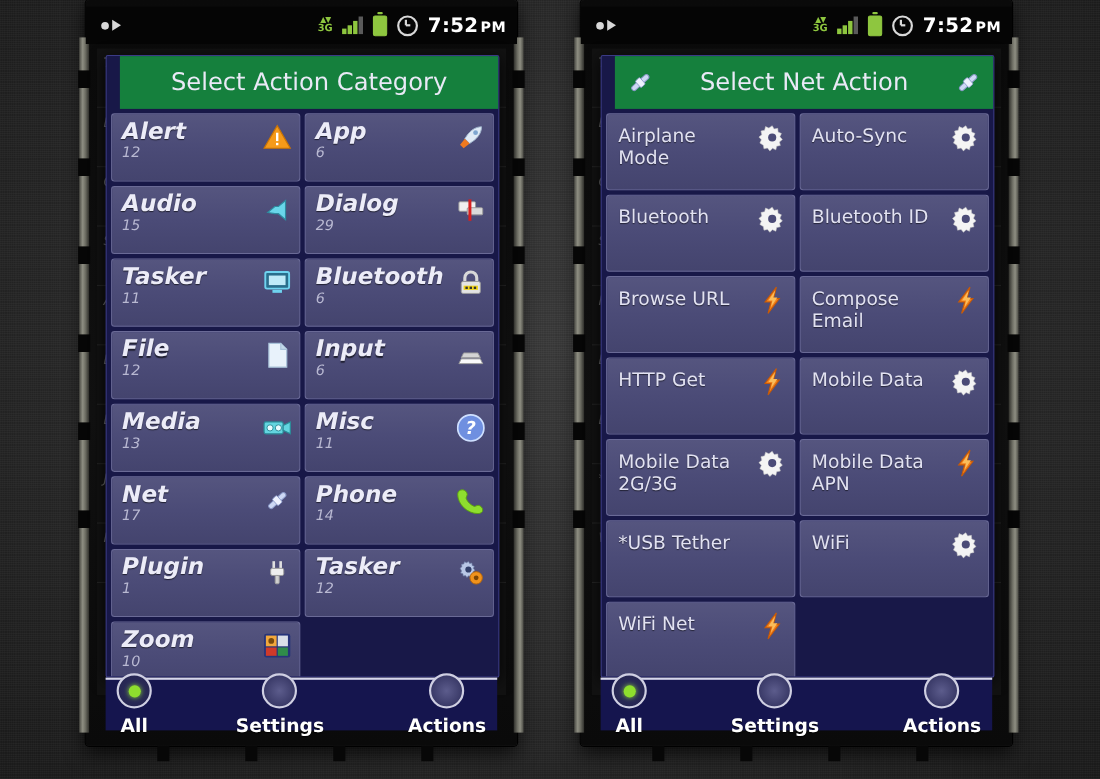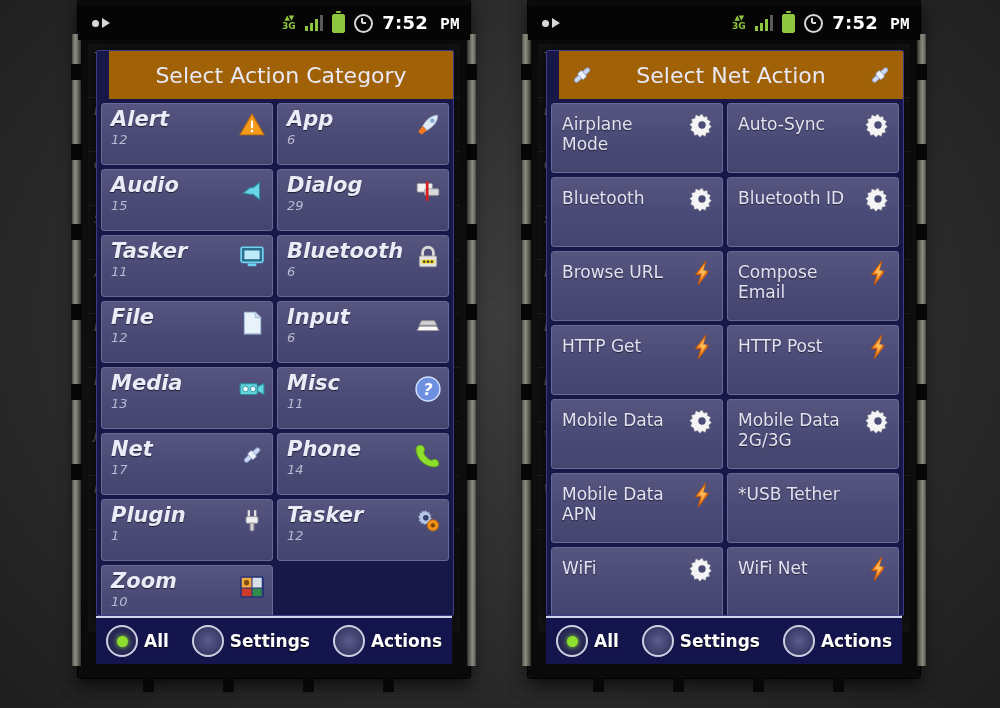--- a/index.html
+++ b/index.html
@@ -60,35 +60,35 @@
   .data3g{display:flex;flex-direction:column;align-items:center;line-height:1;}
   .data3g .arr{font-size:7px;color:#8ec63f;letter-spacing:-1px;}
   .data3g .lbl{font-size:9px;font-weight:bold;color:#8ec63f;}
   .batt{width:11px;height:17px;border:1.5px solid #8ec63f;border-radius:2px;position:relative;background:#8ec63f;}
   .batt::before{content:"";position:absolute;top:-4px;left:3px;width:5px;height:2.5px;background:#8ec63f;border-radius:1px;}
   .alarm{width:15px;height:15px;border:2px solid #d8d8d8;border-radius:50%;position:relative;}
   .alarm::before,.alarm::after{content:"";position:absolute;background:#d8d8d8;}
   .alarm::before{width:2px;height:5px;left:5px;top:2px;}
   .alarm::after{width:4px;height:2px;left:6px;top:6px;}
   .clock{color:#fff;font-size:18px;font-weight:bold;letter-spacing:.3px;}
-  .clock small{font-size:16px;font-weight:bold;margin-left:12px;font-family:Liberation Mono, monospace;}
+  .clock small{font-size:13px;font-weight:bold;margin-left:2px;}
 
   
   .bg-list{position:absolute;left:10px;right:10px;top:44px;bottom:60px;
     background:#121212;overflow:hidden;}
   .bg-row{height:54px;border-bottom:1px solid #242424;color:#6d6d6d;
     font-size:12px;font-style:italic;padding:6px 0 0 6px;box-sizing:border-box;}
 
   
   .dialog{position:absolute;left:18px;width:356px;top:50px;
     background:#181848;border:1px solid #3b3b86;border-radius:2px;
     box-shadow:0 3px 14px rgba(0,0,0,.8);overflow:hidden;}
   .dialog.left-d{height:564px;}
   .dialog.right-d{height:564px;}
-  .dlg-title{height:48px;background:#a16207;display:flex;align-items:center;
+  .dlg-title{height:48px;background:#15803d;display:flex;align-items:center;
     justify-content:center;position:relative;color:#e9e9f6;font-size:22px;margin-left:12px;}
   .dlg-title .t-icon{position:absolute;width:26px;height:26px;}
   .dlg-title .t-icon.l{left:10px;} .dlg-title .t-icon.r{right:10px;}
 
   .grid{padding:2px;display:flex;flex-wrap:wrap;align-content:flex-start;
     height:calc(100% - 48px);box-sizing:border-box;overflow:hidden;}
   .cell{width:calc(50% - 4px);margin:2px;box-sizing:border-box;
     background:linear-gradient(180deg,#55557f 0%, #4b4b77 50%, #44446e 100%);
     border:1px solid #6a6a96;border-radius:3px;position:relative;}
   .cell .ic{position:absolute;right:7px;top:8px;width:26px;height:26px;}
@@ -102,21 +102,21 @@
   
   .right-d .cell{height:70px;padding:10px 40px 4px 10px;}
   .right-d .cell .nm{font-size:17px;color:#e2e2f2;line-height:1.2;
     text-shadow:0 1px 1px rgba(0,0,0,.55);}
 
   
   .radiobar{position:absolute;left:18px;width:356px;top:616px;height:48px;
     background:#15154e;border-top:2px solid #d6d6ea;
     display:flex;align-items:center;justify-content:space-between;
     padding:0 10px;box-sizing:border-box;}
-  .radio{display:flex;align-items:center;gap:6px;}
+  .radio{display:flex;align-items:center;gap:6px;flex-direction:column;}
   .radio .knob{width:28px;height:28px;border-radius:50%;
     border:2px solid #cfcfe2;
     background:radial-gradient(circle at 50% 50%, #5c5c8c 0%, #3a3a68 70%, #2a2a55 100%);
     display:flex;align-items:center;justify-content:center;}
   .radio.on .knob{background:radial-gradient(circle at 50% 50%, #2f2f60 0%, #22224c 100%);}
   .radio .knob .dot{width:11px;height:11px;border-radius:50%;background:transparent;}
   .radio.on .knob .dot{background:#8ede2e;box-shadow:0 0 5px #8ede2e;}
   .radio .rl{color:#fff;font-size:17px;font-weight:bold;text-shadow:0 1px 1px #000;}
 
   
@@ -520,29 +520,20 @@
         <div class="cell">
           <div class="nm">HTTP Get</div>
           <span class="ic">
             <svg viewBox="0 0 24 24">
               <path d="M15.5 1 6 13.5h5L8.5 23 18 10.5h-5Z" fill="#f2811d" stroke="#c85a06" stroke-width=".9"></path>
               <path d="M14.6 3.6 8.8 12.2h3.4l-1.3 5.6 5.4-8.1h-3.4Z" fill="#fbbd5a"></path>
             </svg>
           </span>
         </div>
         <div class="cell">
-          <div class="nm">HTTP Post</div>
-          <span class="ic">
-            <svg viewBox="0 0 24 24">
-              <path d="M15.5 1 6 13.5h5L8.5 23 18 10.5h-5Z" fill="#f2811d" stroke="#c85a06" stroke-width=".9"></path>
-              <path d="M14.6 3.6 8.8 12.2h3.4l-1.3 5.6 5.4-8.1h-3.4Z" fill="#fbbd5a"></path>
-            </svg>
-          </span>
-        </div>
-        <div class="cell">
           <div class="nm">Mobile Data</div>
           <span class="ic">
             <svg viewBox="0 0 24 24">
               <path d="M12 .8l1.8 3 3.4-.6.3 3.4 3.1 1.4-1.4 3.1 2.3 2.6-2.7 2.2.8 3.3-3.4.7-.8 3.4-3.1-1.4-2.5 2.4-2.2-2.7-3.3.7-.6-3.4L.5 17l1.4-3.1L-.4 11.3l2.7-2.2-.8-3.3L4.9 5l.9-3.4L8.9 3Z" transform="translate(1.2 1.4) scale(.9)" fill="#f4f4f4" stroke="#c4c4c4" stroke-width=".5"></path>
               <circle cx="12" cy="12" r="3.4" fill="#4b4b77"></circle>
             </svg>
           </span>
         </div>
         <div class="cell">
           <div class="nm">Mobile Data 2G/3G</div>

